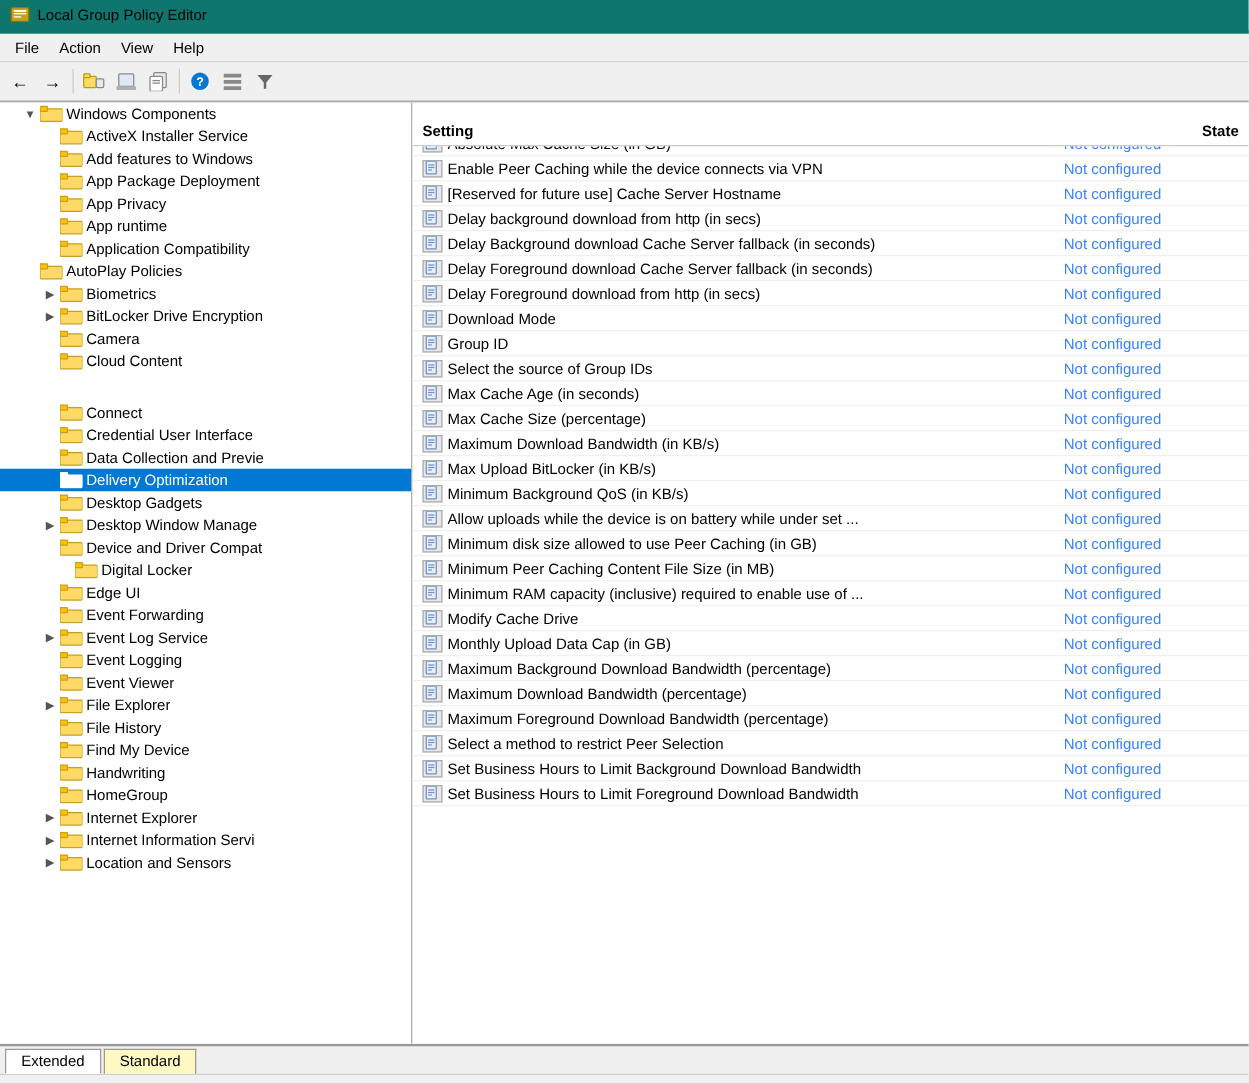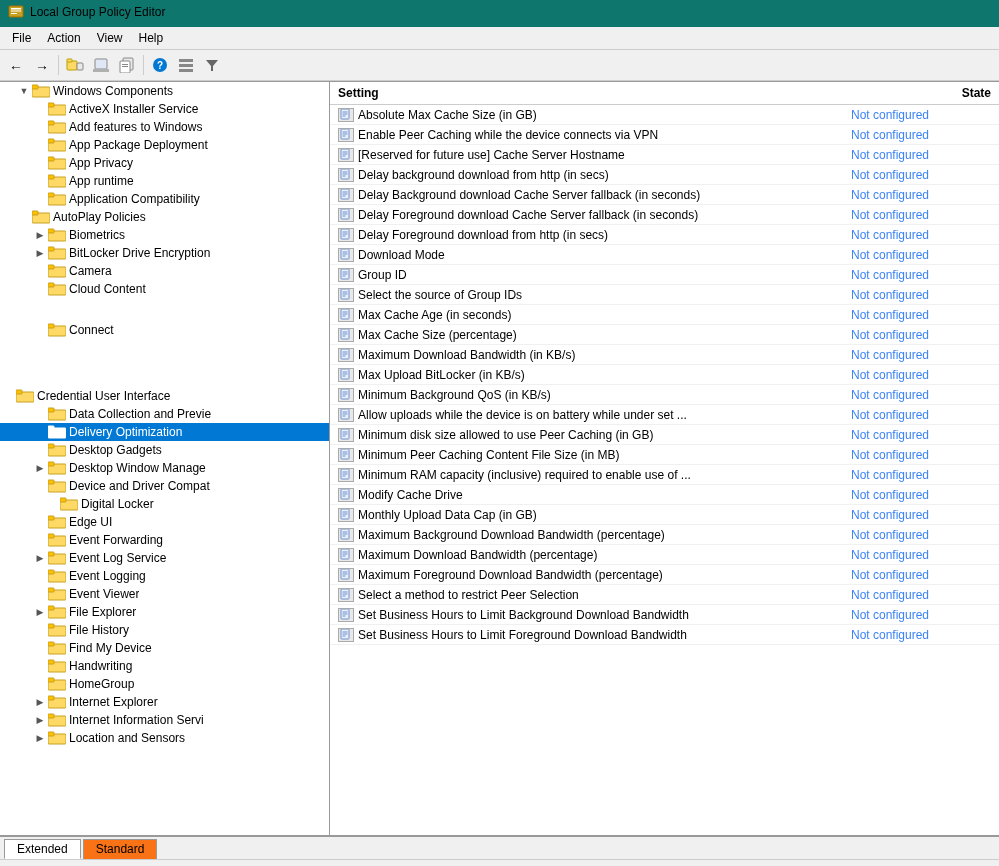--- a/index.html
+++ b/index.html
@@ -109,21 +109,21 @@
       flex-direction: column;
     }
     .settings-header {
       display: flex;
       padding: 4px 8px;
       background: #fff;
       border-bottom: 1px solid #ccc;
       font-weight: bold;
       font-size: 12px;
       position: sticky;
-      top: 0;
+      top: 12px;
       z-index: 10;
     }
     .settings-header .col-setting { flex: 1; }
     .settings-header .col-state { width: 140px; text-align: right; }
     .setting-row {
       display: flex;
       align-items: center;
       padding: 1px 8px;
       border-bottom: 1px solid #f0f0f0;
       min-height: 20px;
@@ -159,21 +159,21 @@
       display: flex;
       background: #f0f0f0;
       padding: 2px 4px 0;
       border-top: 1px solid #999;
     }
     .tab {
       padding: 2px 12px;
       font-size: 12px;
       border: 1px solid #999;
       border-bottom: none;
-      background: #f97316;
+      background: #fef9c3;
       cursor: pointer;
       margin-right: 2px;
     }
     .tab.active {
       background: #fff;
       border-bottom: 1px solid #fff;
       z-index: 1;
     }
     .status-bar {
       background: #f0f0f0;
@@ -355,21 +355,21 @@
         <span class="tree-label">Cloud Content</span>
       </div>
       <div class="tree-item" style="padding-left: 32px; margin-top: 23px;">
         <span class="expand-arrow none"></span>
         <span class="folder-icon"><svg width="18" height="14" viewBox="0 0 18 14">
     <rect x="0" y="3" width="18" height="10" rx="1" fill="#ffd966" stroke="#c8a020" stroke-width="1"></rect>
     <rect x="0" y="1" width="6" height="4" rx="0.5" fill="#ffc000" stroke="#c8a020" stroke-width="1"></rect>
   </svg></span>
         <span class="tree-label">Connect</span>
       </div>
-      <div class="tree-item" style=" margin-top: 48px;">
+      <div class="tree-item" style="padding-left: 32px;">
         <span class="expand-arrow none"></span>
         <span class="folder-icon"><svg width="18" height="14" viewBox="0 0 18 14">
     <rect x="0" y="3" width="18" height="10" rx="1" fill="#ffd966" stroke="#c8a020" stroke-width="1"></rect>
     <rect x="0" y="1" width="6" height="4" rx="0.5" fill="#ffc000" stroke="#c8a020" stroke-width="1"></rect>
   </svg></span>
         <span class="tree-label">Credential User Interface</span>
       </div>
       <div class="tree-item" style="padding-left: 32px;">
         <span class="expand-arrow none"></span>
         <span class="folder-icon"><svg width="18" height="14" viewBox="0 0 18 14">

